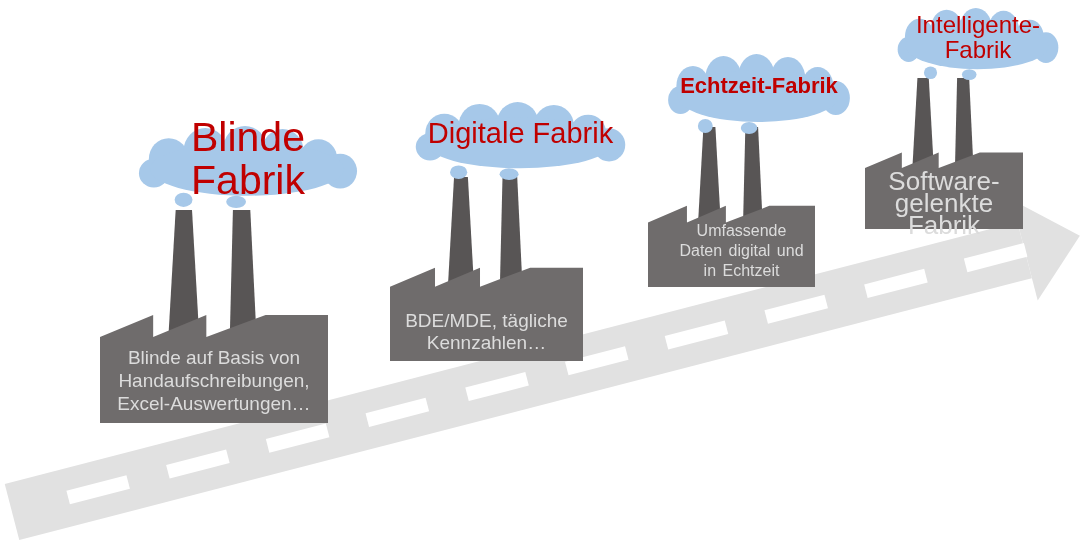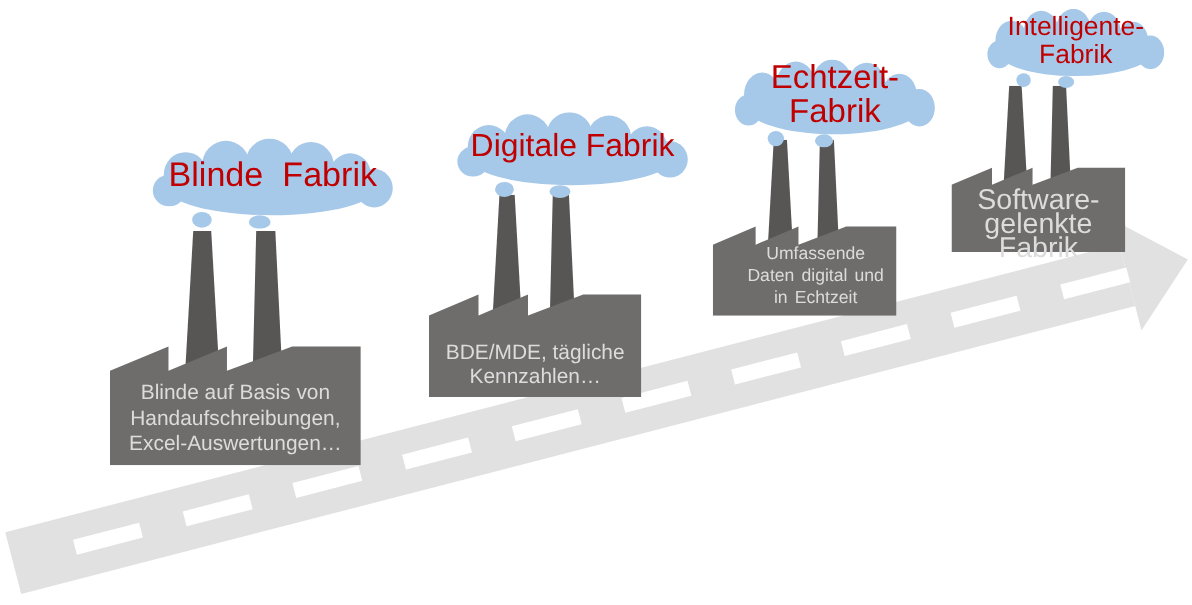--- a/index.html
+++ b/index.html
@@ -25,31 +25,31 @@
   .factory-label{
     position:absolute;
     text-align:center;
     color:#DCDCDC;
     white-space:pre-line;
     pointer-events:none;
   }
   
   .s1-factory{left:100px;top:210px;width:228px;height:213px;}
   .s1-cloud{left:134px;top:126px;width:228px;height:82px;}
-  .s1-cloud-label{left:134px;top:126px;width:228px;height:66px;font-size:31px;word-spacing:0.28em;}
+  .s1-cloud-label{left:134px;top:126px;width:228px;height:66px;font-size:41px;word-spacing:0.28em;}
   .s1-factory-label{left:100px;top:346px;width:228px;font-size:19px;line-height:23px;}
   
   .s2-factory{left:390px;top:177px;width:193px;height:184px;}
   .s2-cloud{left:411px;top:102px;width:219px;height:78px;}
   .s2-cloud-label{left:411px;top:102px;width:219px;height:62px;font-size:29px;}
   .s2-factory-label{left:390px;top:297px;width:193px;font-size:19px;line-height:22px;margin-top:13px;}
   
   .s3-factory{left:648px;top:127px;width:167px;height:160px;}
   .s3-cloud{left:664px;top:54px;width:190px;height:80px;}
-  .s3-cloud-label{left:664px;top:54px;width:190px;height:64px;font-size:30px;}
+  .s3-cloud-label{left:664px;top:54px;width:190px;height:64px;font-size:22px;font-weight:bold;}
   .s3-factory-label{left:648px;top:221px;width:187px;font-size:16px;line-height:20px;word-spacing:2px;}
   
   .s4-factory{left:865px;top:78px;width:158px;height:151px;}
   .s4-cloud{left:894px;top:8px;width:168px;height:72px;}
   .s4-cloud-label{left:894px;top:8px;width:168px;height:58px;font-size:24px;}
   .s4-factory-label{left:865px;top:170px;width:158px;font-size:26px;line-height:22px;}
 </style>
 </head>
 <body>
 

